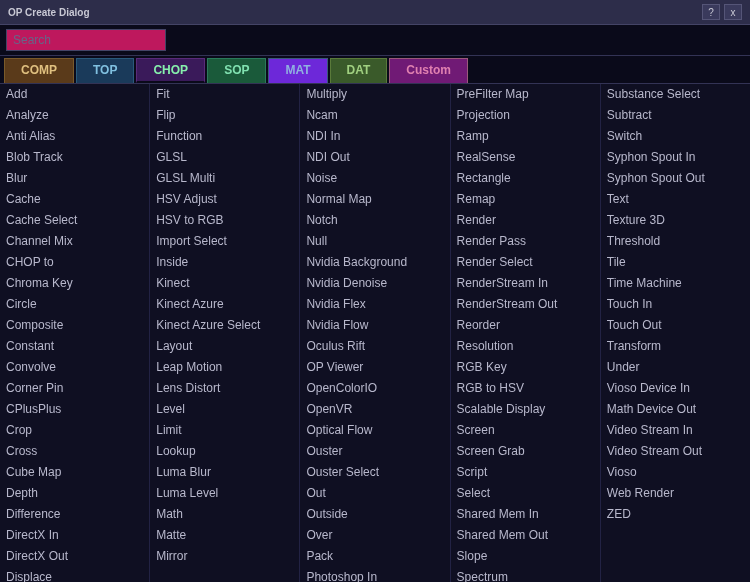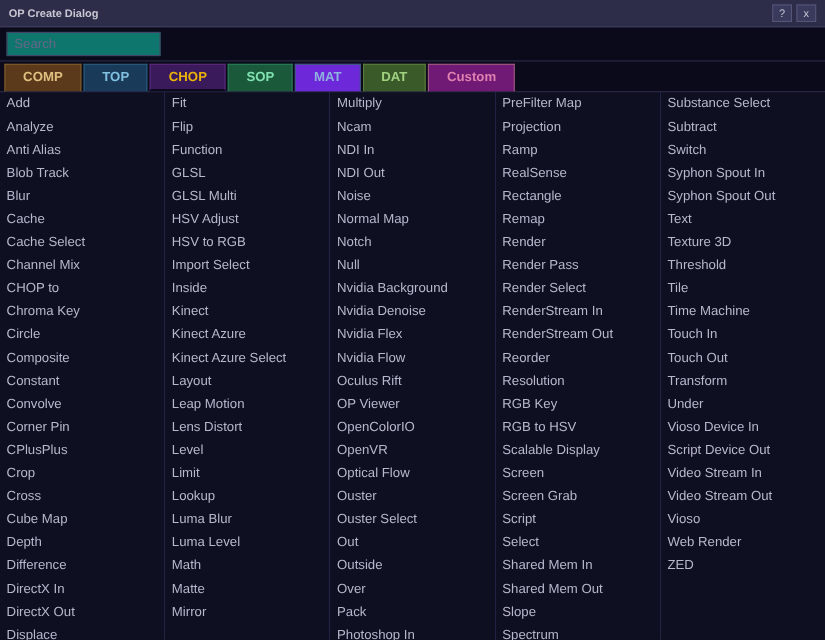--- a/index.html
+++ b/index.html
@@ -40,26 +40,26 @@
       display: flex;
       align-items: center;
       justify-content: center;
     }
     .search-bar {
       background: #0a0a1a;
       padding: 4px 6px;
       border-bottom: 1px solid #333355;
     }
     .search-input {
-      background: #0f766e;
+      background: #be185d;
       border: 1px solid #444466;
       color: #c8c8d4;
       padding: 3px 6px;
       font-size: 12px;
-      width: 140px;
+      width: 160px;
       outline: none;
     }
     .search-input::placeholder { color: #666688; }
     .tabs {
       display: flex;
       background: #0a0a1a;
       padding: 2px 4px 0 4px;
       border-bottom: 1px solid #333355;
       gap: 2px;
     }
@@ -68,21 +68,21 @@
       font-size: 12px;
       font-weight: bold;
       cursor: pointer;
       border: 1px solid #333355;
       border-bottom: none;
       color: #c8c8d4;
       user-select: none;
     }
     .tab.comp { background: #5a3a1a; color: #e0c080; border-color: #7a5a2a; }
     .tab.top  { background: #1a3a5a; color: #80c0e0; border-color: #2a5a7a; }
-    .tab.chop { background: #3a1a5a; color: #eab308; border-color: #5a2a7a; }
+    .tab.chop { background: #3a1a5a; color: #86efac; border-color: #5a2a7a; }
     .tab.sop  { background: #1a5a3a; color: #80e0b0; border-color: #2a7a5a; }
     .tab.mat  { background: #6d28d9; color: #90b0e0; border-color: #3a5a7a; }
     .tab.dat  { background: #3a5a2a; color: #a0d080; border-color: #5a7a3a; }
     .tab.custom { background: #701a75; color: #e080b0; border-color: #9a5a7a; }
     .tab.active { border-bottom: 2px solid #0a0a1a; }
     .content {
       display: flex;
       background: #0f0f22;
       height: calc(582px - 30px - 28px - 26px);
       overflow: hidden;
@@ -253,21 +253,21 @@
           <div class="col-item">Text</div>
           <div class="col-item">Texture 3D</div>
           <div class="col-item">Threshold</div>
           <div class="col-item">Tile</div>
           <div class="col-item">Time Machine</div>
           <div class="col-item">Touch In</div>
           <div class="col-item">Touch Out</div>
           <div class="col-item">Transform</div>
           <div class="col-item">Under</div>
           <div class="col-item">Vioso Device In</div>
-          <div class="col-item">Script Device Out</div>
+          <div class="col-item">Math Device Out</div>
           <div class="col-item">Video Stream In</div>
           <div class="col-item">Video Stream Out</div>
           <div class="col-item">Vioso</div>
           <div class="col-item">Web Render</div>
           <div class="col-item">ZED</div>
         </div>
       </div>
   </div>
 </div>
 

